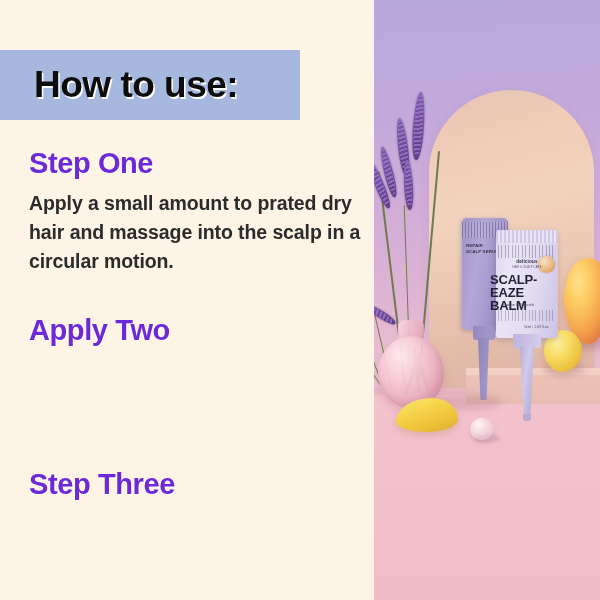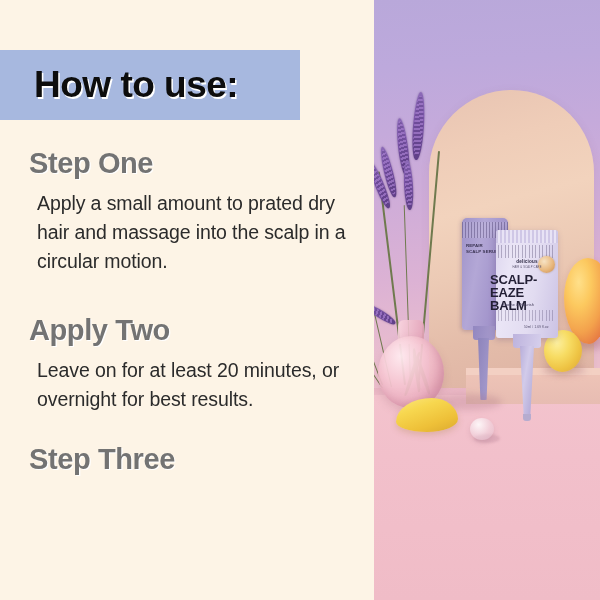--- a/index.html
+++ b/index.html
@@ -21,31 +21,31 @@
   }
   #title-text{
     position:absolute;left:34px;top:57px;width:270px;
     font-size:37px;font-weight:bold;color:#0d0d0d;
     letter-spacing:-0.5px;line-height:56px;
     text-shadow:1.5px 1.5px 0 #ffffff;
     white-space:nowrap;
   }
   .step{position:absolute;left:29px;width:345px;}
   .step-head{
-    font-size:29px;font-weight:bold;color:#737373;
+    font-size:29px;font-weight:bold;color:#6d28d9;
     letter-spacing:-0.4px;line-height:34px;margin:0 0 9px 0;
     text-shadow:1.2px 1.2px 0 #ffffff;
   }
   .step-body{
-    font-size:19.5px;font-weight:normal;color:#2b2b2b;
-    line-height:29px;letter-spacing:-0.1px;margin:8px;
+    font-size:19.5px;font-weight:bold;color:#2b2b2b;
+    line-height:29px;letter-spacing:-0.1px;margin:0;
   }
   #step-1{top:146px;}
   #step-2{top:313px;}
-  #step-3{top:442px;}
+  #step-3{top:467px;}
 
   
   #photo{
     position:absolute;left:374px;top:0;width:226px;height:600px;
     overflow:hidden;
     background:linear-gradient(176deg,
       #b9a8da 0%, #bda9dc 11%, #c5aadb 22%,
       #d0add8 34%, #dcb2d4 46%, #e8bccf 57%,
       #f0c3cd 66%, #f3c8cd 75%, #f5cdd0 84%, #f6d0d2 100%);
   }
@@ -246,21 +246,20 @@
     <div id="title-banner"></div>
     <div id="title-text">How to use:</div>
 
     <div class="step" id="step-1">
       <p class="step-head">Step One</p>
       <p class="step-body">Apply a small amount to prated dry hair and massage into the scalp in a circular motion.</p>
     </div>
 
     <div class="step" id="step-2">
       <p class="step-head">Apply Two</p>
-      <p class="step-body">Leave on for at least 20 minutes, or overnight for best results.</p>
     </div>
 
     <div class="step" id="step-3">
       <p class="step-head">Step Three</p>
     </div>
 
   </div>
 
   <div id="photo">
 

